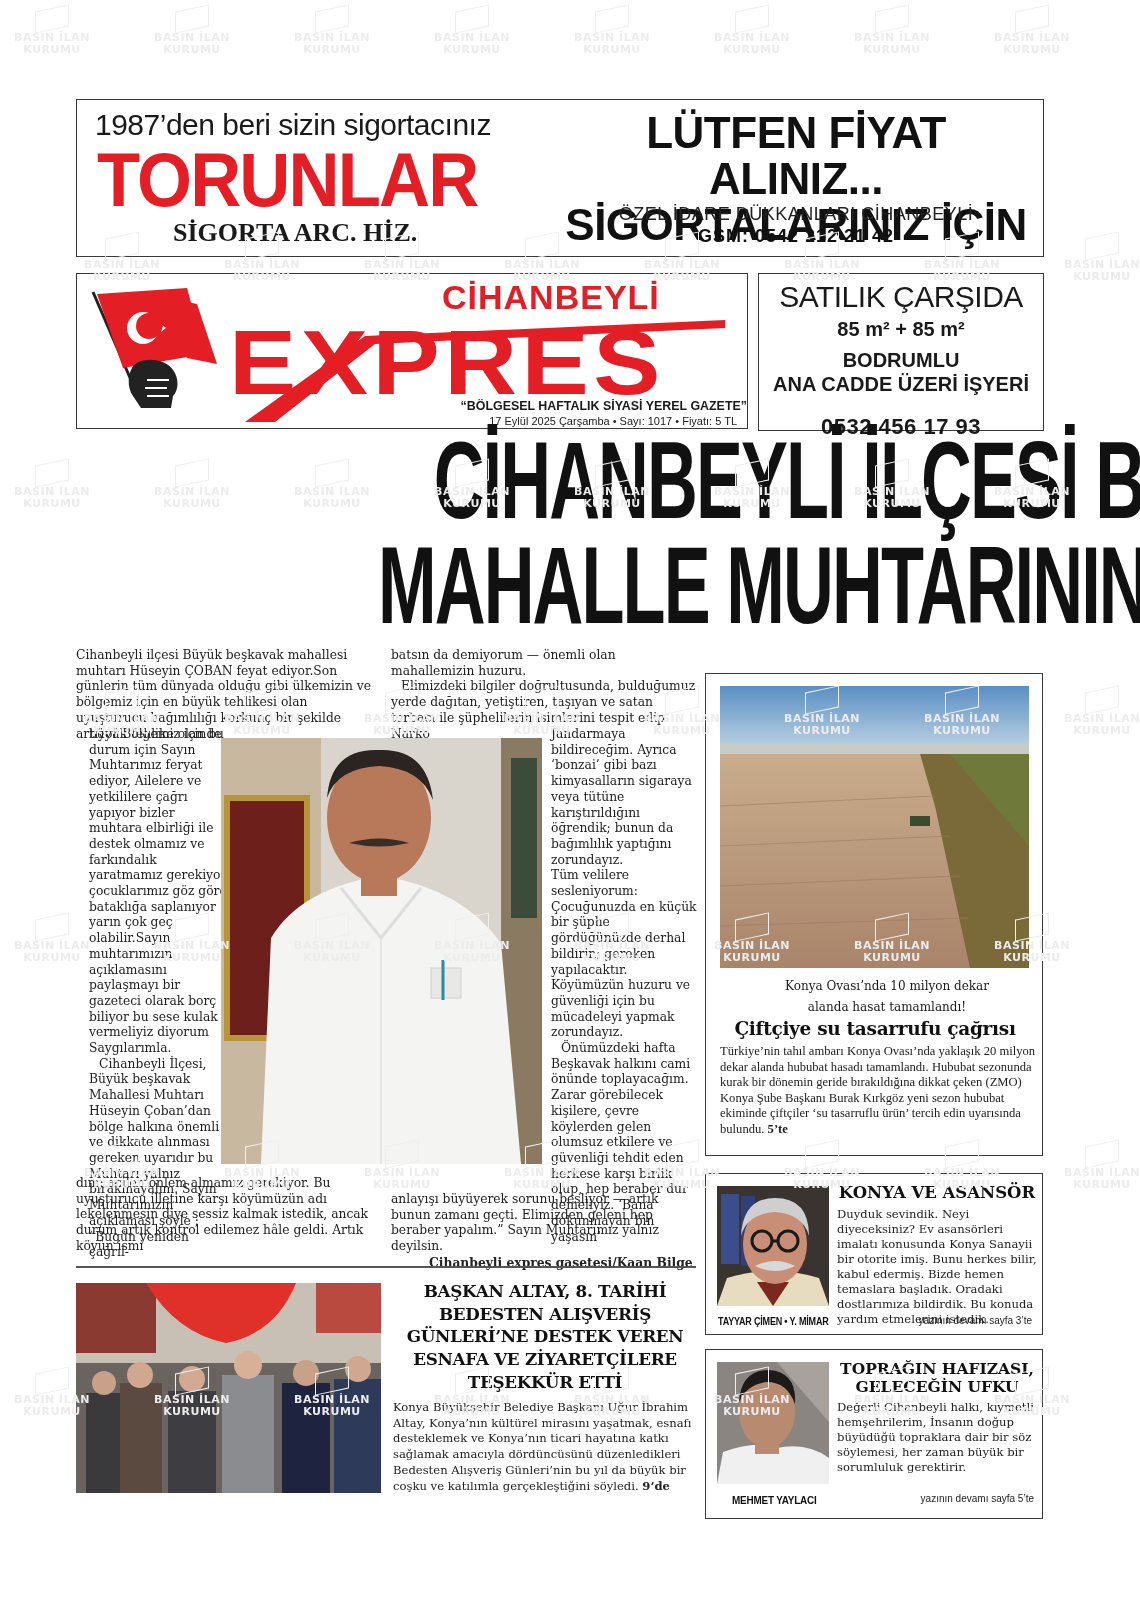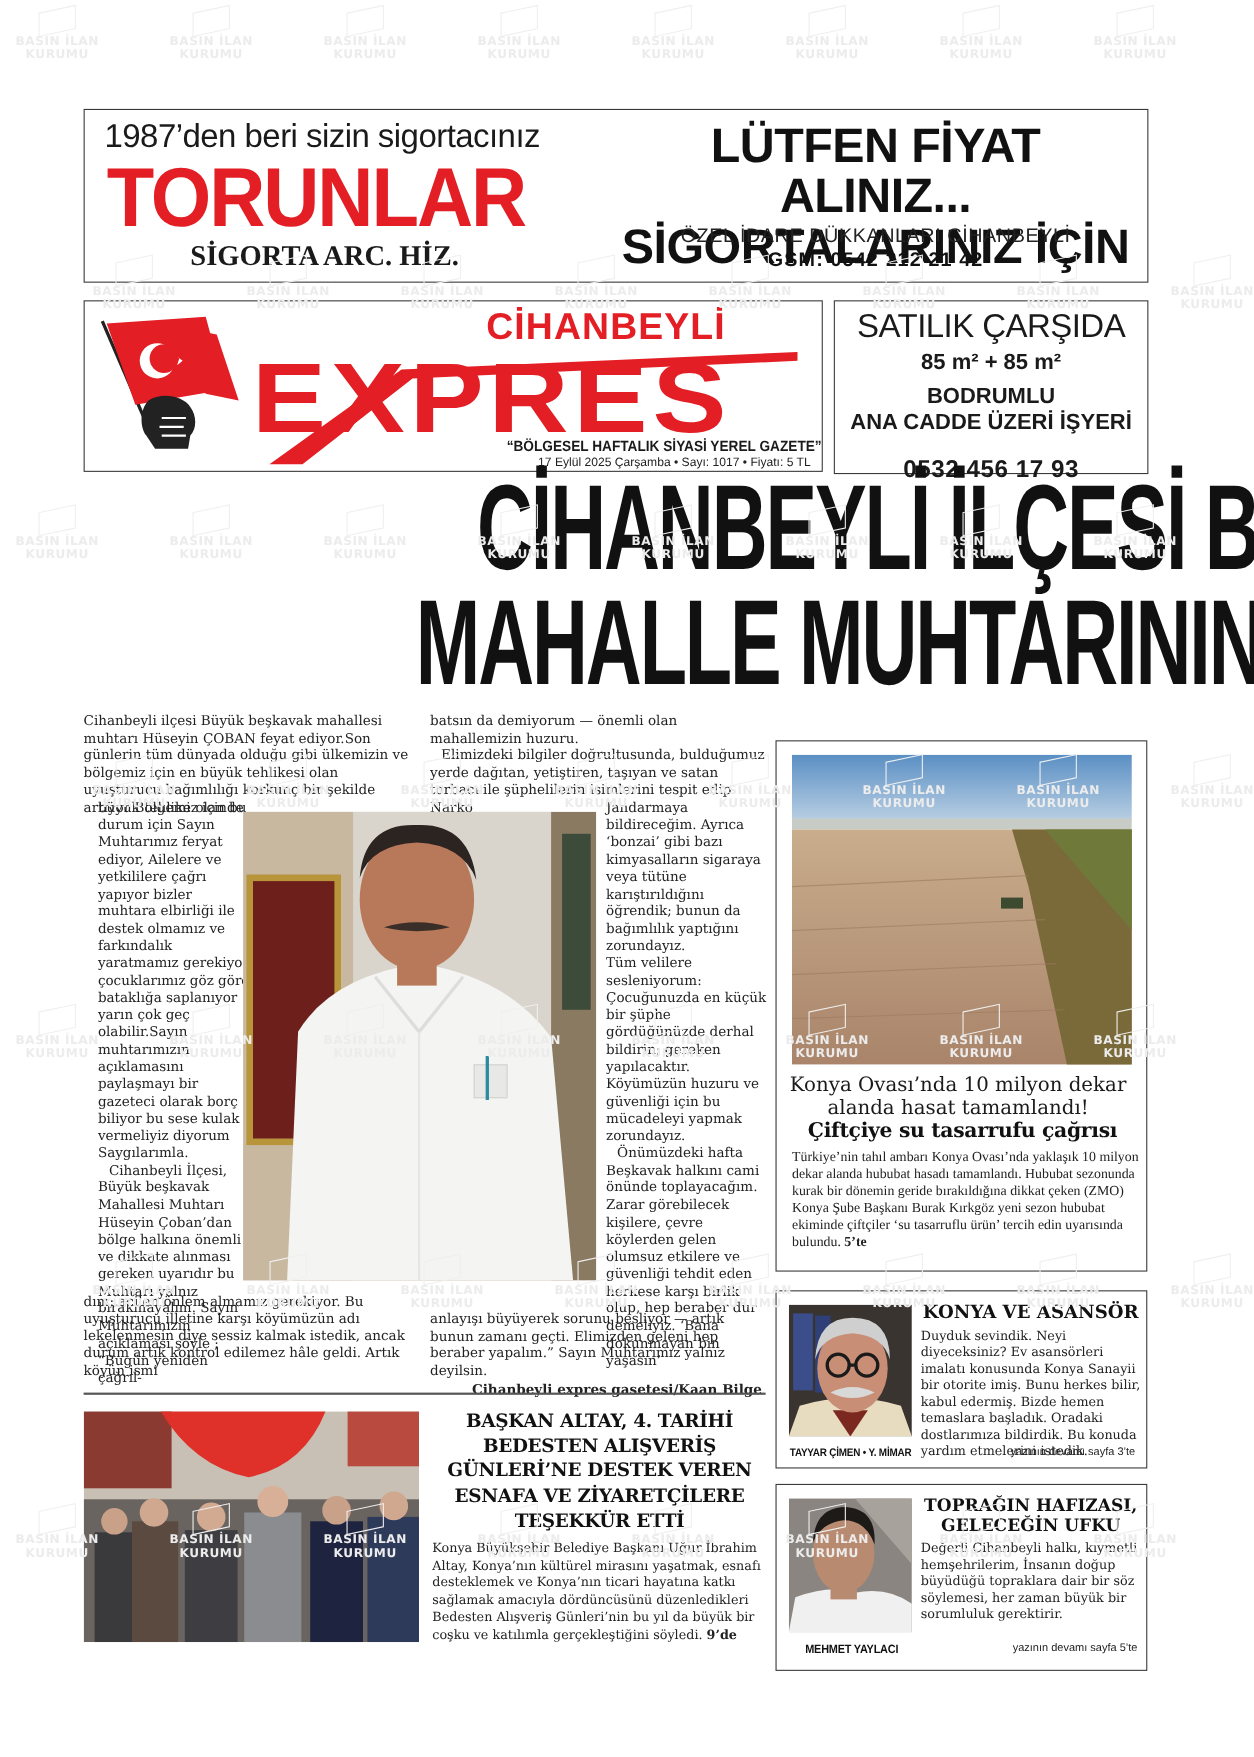--- a/index.html
+++ b/index.html
@@ -53,21 +53,21 @@
   
   .photo { position: absolute; overflow: hidden; }
   #main-photo { left: 221px; top: 738px; width: 321px; height: 426px; background: linear-gradient(180deg, #d8d4c9 0%, #cfc6b4 40%, #c9bea9 100%); }
 
   
   .rule { position: absolute; height: 2px; background: #555; }
 
   
   #konya-box { left: 705px; top: 650px; width: 338px; height: 483px; }
   #field-photo { left: 14px; top: 12px; width: 309px; height: 282px; }
-  .konya-h1 { position: absolute; left: 2px; top: 302px; width: 326px; text-align: center; font-family: "DejaVu Serif", serif; font-size: 18px; line-height: 21px; color: #1a1a1a; }
+  .konya-h1 { position: absolute; left: 18px; top: 302px; width: 326px; text-align: center; font-family: "DejaVu Serif", serif; font-size: 12px; line-height: 21px; color: #1a1a1a; }
   .konya-h2 { position: absolute; left: 6px; top: 344px; width: 326px; text-align: center; font-family: "DejaVu Serif", serif; font-weight: bold; font-size: 18.5px; color: #111; letter-spacing: -0.3px; }
   .konya-body { position: absolute; left: 14px; top: 370px; width: 318px; font-family: "Liberation Serif", serif; font-size: 12.6px; line-height: 15.6px; color: #222; }
   .konya-body b { font-weight: bold; }
 
   
   .col-box-title { position: absolute; font-family: "DejaVu Serif", serif; font-weight: bold; color: #111; text-align: center; font-size: 15.5px; line-height: 18px; }
   .col-box-body { position: absolute; font-family: "DejaVu Serif", serif; font-size: 11.6px; line-height: 15px; color: #222; }
   .col-box-author { position: absolute; font-family: "Liberation Sans", sans-serif; font-weight: bold; font-size: 10px; color: #111; letter-spacing: -0.2px; transform: scaleX(0.9); transform-origin: left; }
   .col-box-more { position: absolute; font-family: "Liberation Sans", sans-serif; font-size: 10px; color: #222; text-align: right; }
 
@@ -202,21 +202,21 @@
       </g>
       <rect x="190" y="130" width="20" height="10" fill="#3c4a30"></rect>
     </svg>
   </div>
   <div class="konya-h1">
     <div>Konya Ovası’nda 10 milyon dekar</div>
     <div>alanda hasat tamamlandı!</div>
   </div>
   <div class="konya-h2">Çiftçiye su tasarrufu çağrısı</div>
   <div class="konya-body">
-    <span>Türkiye’nin tahıl ambarı Konya Ovası’nda yaklaşık 10 milyon dekar alanda hububat hasadı tamamlandı. Hububat sezonunda kurak bir dönemin geride bırakıldığına dikkat çeken (ZMO) Konya Şube Başkanı Burak Kırkgöz yeni sezon hububat ekiminde çiftçiler ‘su tasarruflu ürün’ tercih edin uyarısında bulundu.</span>
+    <span>Türkiye’nin tahıl ambarı Konya Ovası’nda yaklaşık 20 milyon dekar alanda hububat hasadı tamamlandı. Hububat sezonunda kurak bir dönemin geride bırakıldığına dikkat çeken (ZMO) Konya Şube Başkanı Burak Kırkgöz yeni sezon hububat ekiminde çiftçiler ‘su tasarruflu ürün’ tercih edin uyarısında bulundu.</span>
     <b>5’te</b>
   </div>
 </div>
 
 <div class="box" id="col1-box">
   <div class="portrait" style="left:11px; top:12px; width:112px; height:120px;">
     <svg width="112" height="120" viewBox="0 0 112 120">
       <rect width="112" height="120" fill="#3a3430"></rect>
       <rect x="4" y="8" width="18" height="70" fill="#3b4d8a"></rect>
       <rect x="24" y="10" width="14" height="70" fill="#2f3f78"></rect>
@@ -272,21 +272,21 @@
       <circle cx="116" cy="96" r="13" fill="#d2aa92"></circle>
       <rect x="146" y="92" width="52" height="118" fill="#8a8c90"></rect>
       <circle cx="172" cy="82" r="14" fill="#d8b098"></circle>
       <rect x="206" y="100" width="48" height="110" fill="#1e2440"></rect>
       <circle cx="230" cy="90" r="13" fill="#c9a088"></circle>
       <rect x="258" y="96" width="47" height="114" fill="#2e3a5a"></rect>
       <circle cx="282" cy="86" r="13" fill="#d0a890"></circle>
     </g>
   </svg>
 </div>
-<div class="bed-title">BAŞKAN ALTAY, 4. TARİHİ BEDESTEN ALIŞVERİŞ GÜNLERİ’NE DESTEK VEREN ESNAFA VE ZİYARETÇİLERE TEŞEKKÜR ETTİ</div>
+<div class="bed-title">BAŞKAN ALTAY, 8. TARİHİ BEDESTEN ALIŞVERİŞ GÜNLERİ’NE DESTEK VEREN ESNAFA VE ZİYARETÇİLERE TEŞEKKÜR ETTİ</div>
 <div class="bed-body">
   <span>Konya Büyükşehir Belediye Başkanı Uğur İbrahim Altay, Konya’nın kültürel mirasını yaşatmak, esnafı desteklemek ve Konya’nın ticari hayatına katkı sağlamak amacıyla dördüncüsünü düzenledikleri Bedesten Alışveriş Günleri’nin bu yıl da büyük bir coşku ve katılımla gerçekleştiğini söyledi.</span>
   <b>9’de</b>
 </div>
 
 <div id="wm-layer">
     <div class="wm" style="left: 12px; top: 8px;">
       <span class="cube"></span>
       <div>BASIN İLAN</div>
       <div>KURUMU</div>

